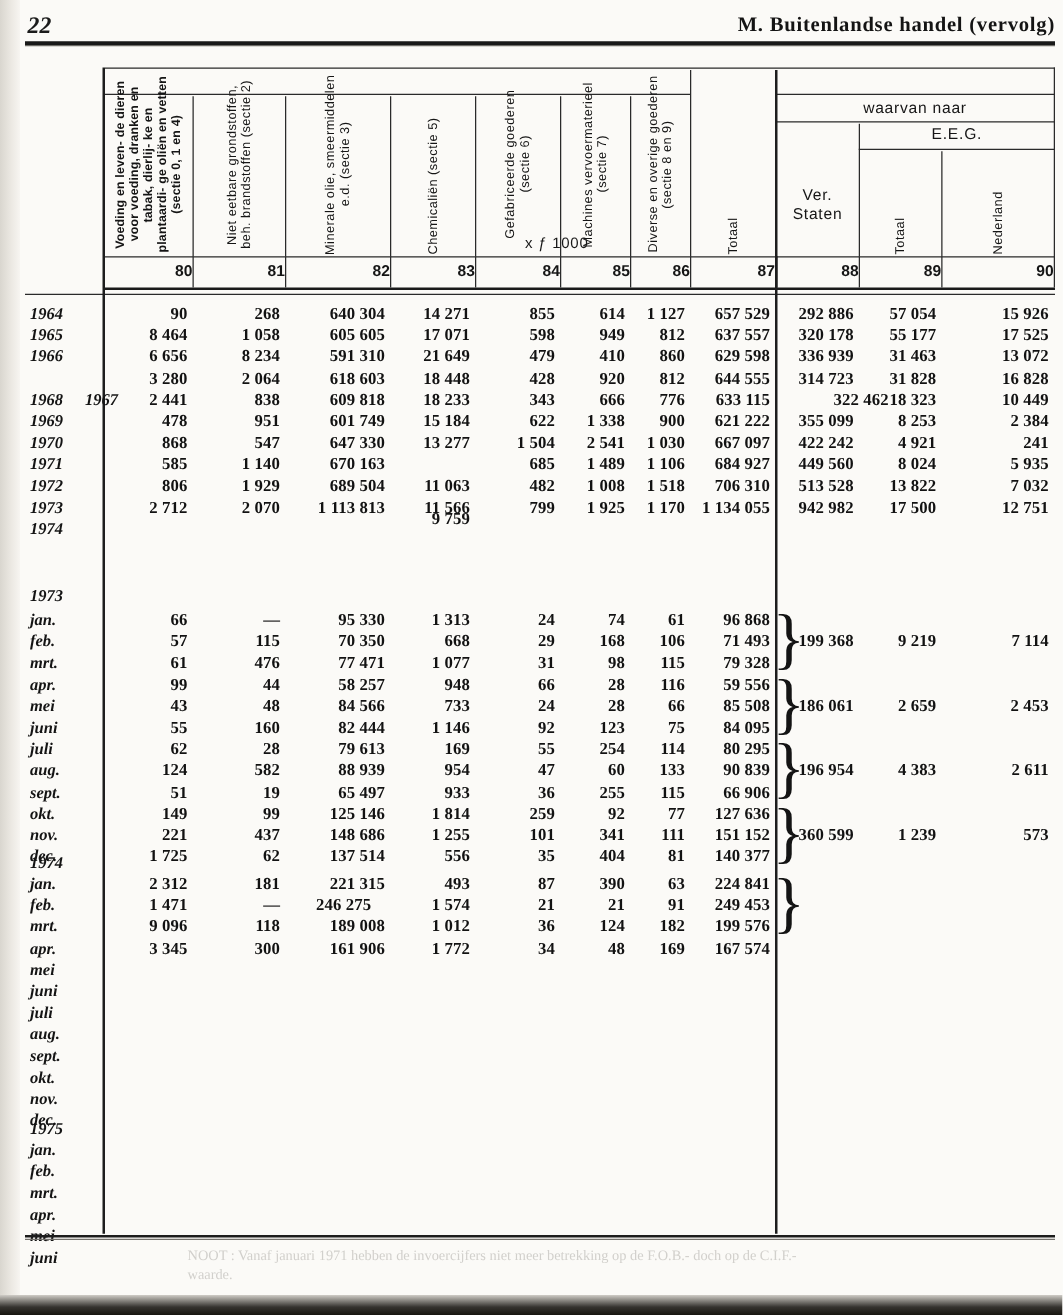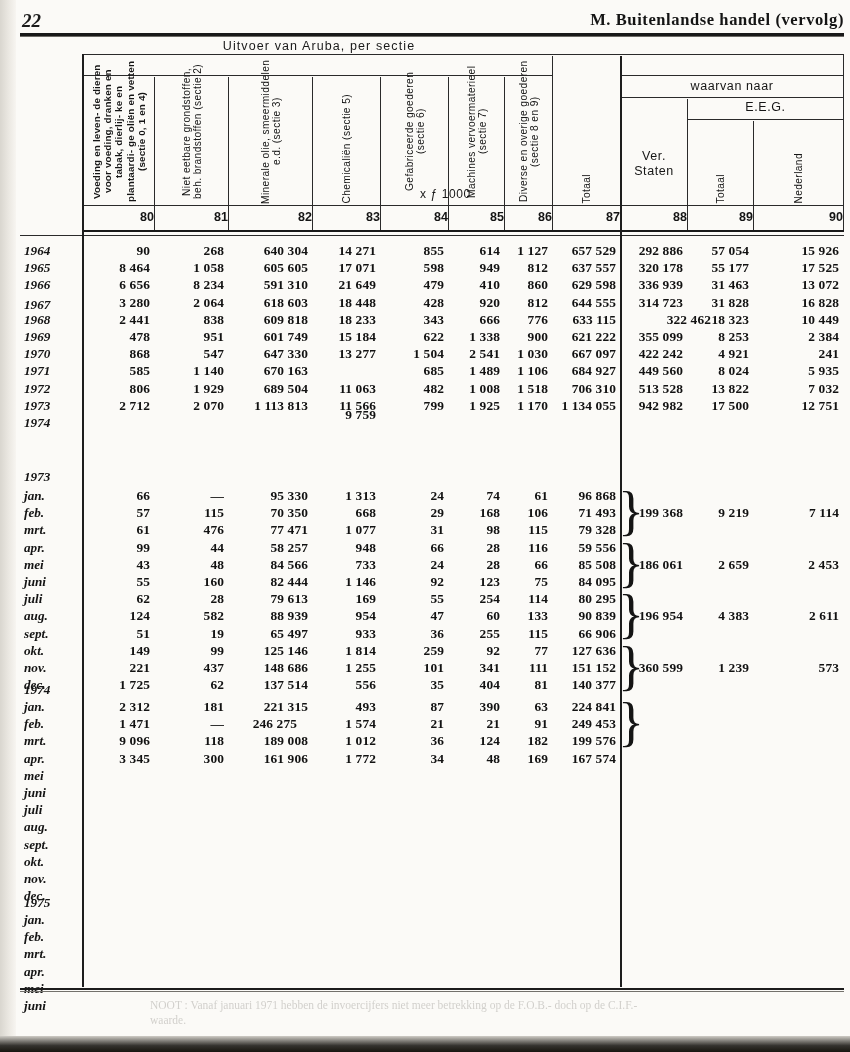--- a/index.html
+++ b/index.html
@@ -206,21 +206,20 @@
 <div id="page">
   <div id="paper"></div>
   <div id="gutter"></div>
 
   <div id="pageno">22</div>
   <div id="doctitle">M.  Buitenlandse  handel  (vervolg)</div>
   <div id="rule-top"></div>
 
   <div id="tbl">
 
-    <div id="caption">Uitvoer van Aruba, per sectie</div>
 
     <div class="hline" style="left:64px; top:17px; width:760px;"></div>
 
     <div class="hline" style="left:64px; top:38px; width:468px;"></div>
 
     <div class="hline" style="left:600px; top:38px; width:224px;"></div>
     <div class="hline" style="left:600px; top:60px; width:224px;"></div>
 
     <div class="hline" style="left:667px; top:82px; width:157px;"></div>
 
@@ -384,21 +383,21 @@
           <div class="cell" style="left:293px;top:0px;width:63px;">21 649</div>
           <div class="cell" style="left:361px;top:0px;width:63px;">479</div>
           <div class="cell" style="left:429px;top:0px;width:51px;">410</div>
           <div class="cell" style="left:485px;top:0px;width:43px;">860</div>
           <div class="cell" style="left:533px;top:0px;width:63px;">629 598</div>
           <div class="cell" style="left:601px;top:0px;width:62px;">336 939</div>
           <div class="cell" style="left:668px;top:0px;width:61px;">31 463</div>
           <div class="cell" style="left:734px;top:0px;width:85px;">13 072</div>
         </div>
         <div style="position:absolute;left:0;top:257.59999999999997px;width:824px;height:17.2px;">
-          <div class="rowlabel" style="top:2px;">1967</div>
+          <div class="rowlabel" style="top:17px;margin-left:44px;">1967</div>
           <div class="cell" style="left:64px;top:0px;width:66px;">3 280</div>
           <div class="cell" style="left:135px;top:0px;width:69px;">2 064</div>
           <div class="cell" style="left:209px;top:0px;width:79px;">618 603</div>
           <div class="cell" style="left:293px;top:0px;width:63px;">18 448</div>
           <div class="cell" style="left:361px;top:0px;width:63px;">428</div>
           <div class="cell" style="left:429px;top:0px;width:51px;">920</div>
           <div class="cell" style="left:485px;top:0px;width:43px;">812</div>
           <div class="cell" style="left:533px;top:0px;width:63px;">644 555</div>
           <div class="cell" style="left:601px;top:0px;width:62px;">314 723</div>
           <div class="cell" style="left:668px;top:0px;width:61px;">31 828</div>

